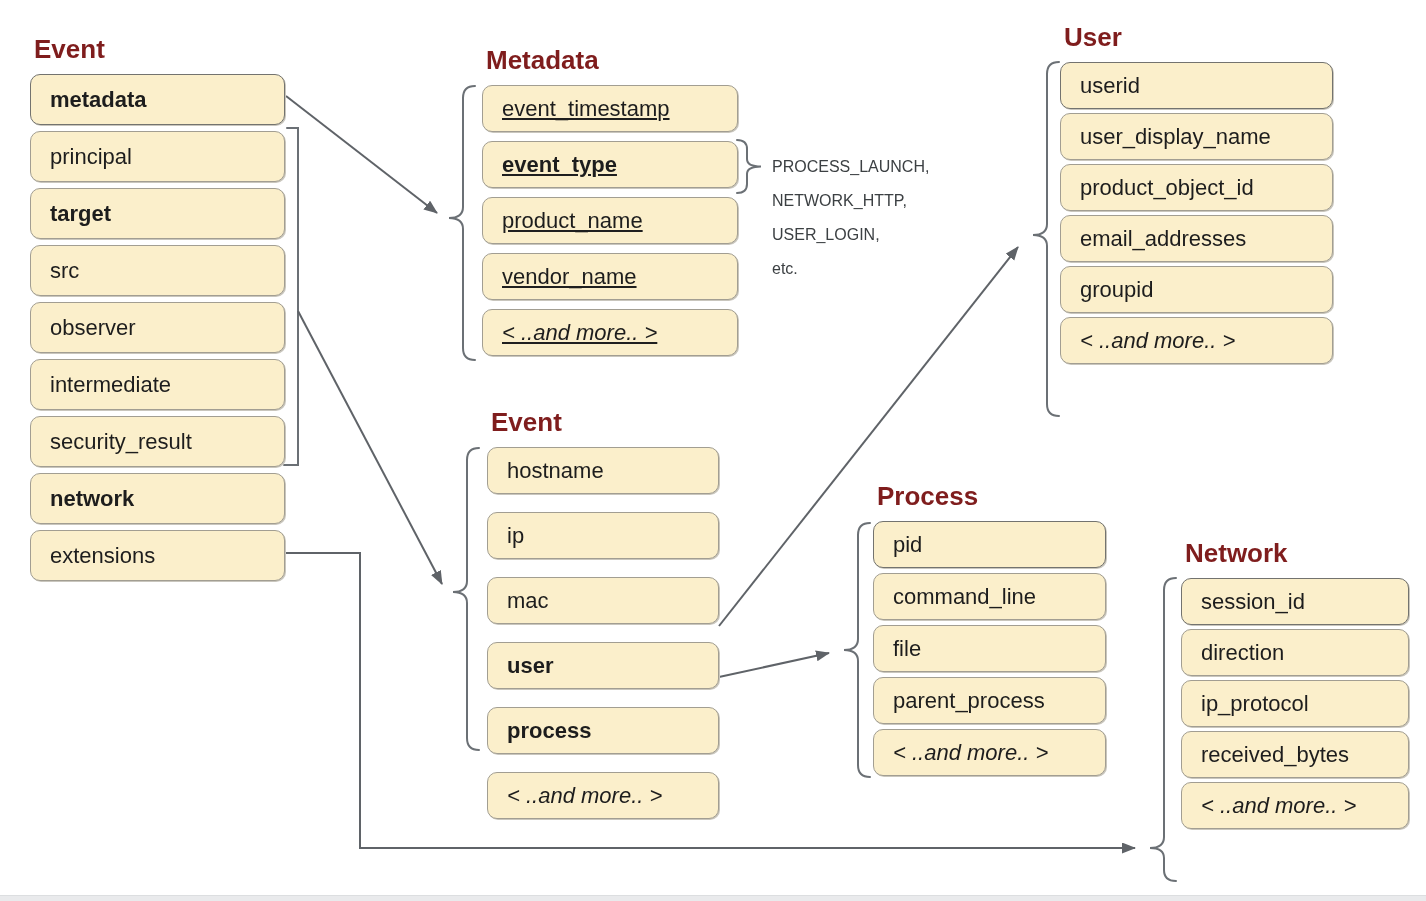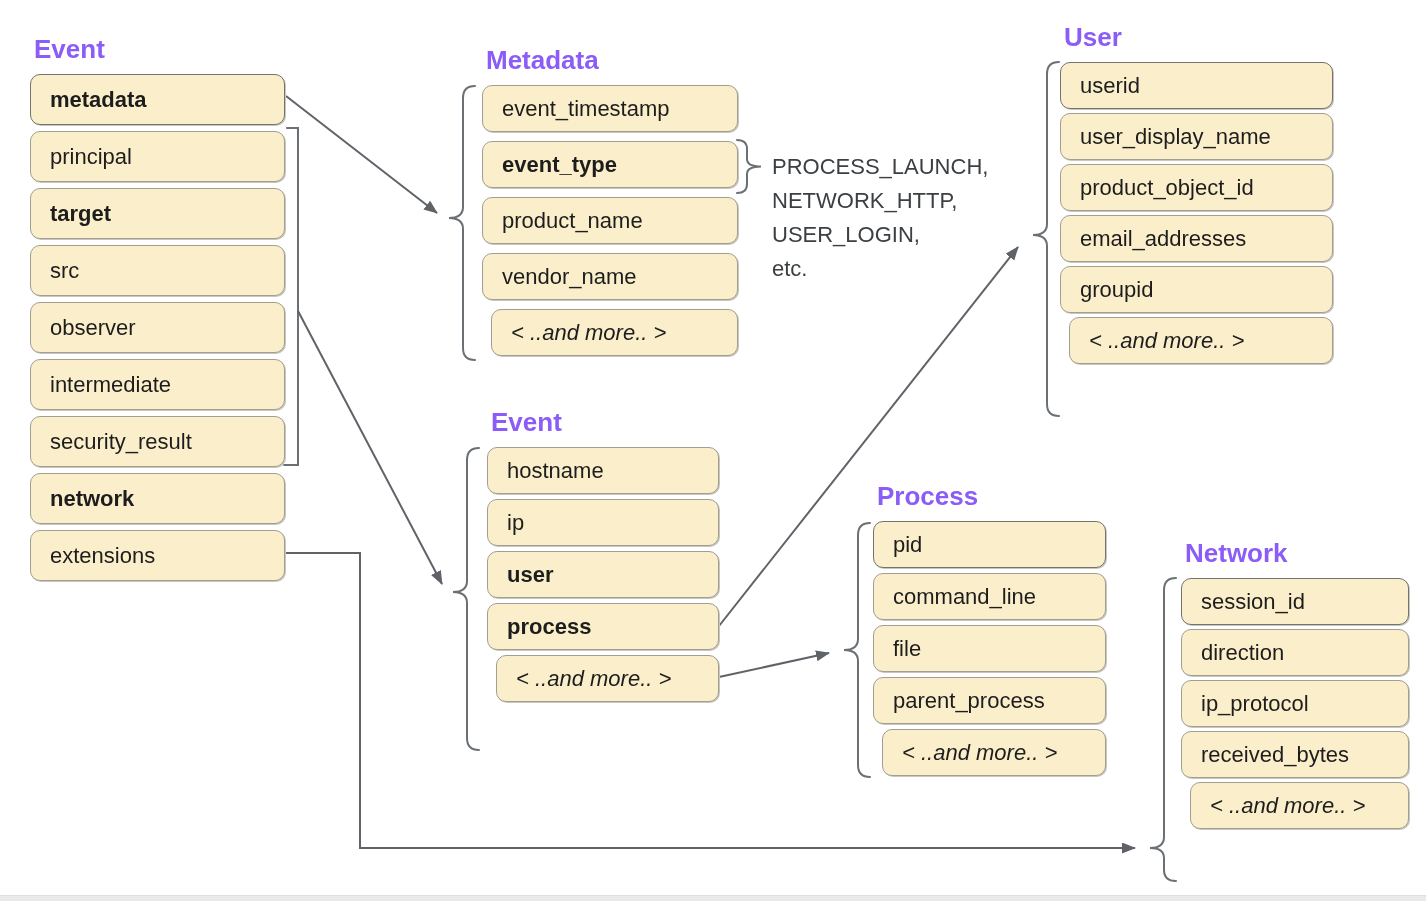--- a/index.html
+++ b/index.html
@@ -16,51 +16,51 @@
     position: absolute;
     left: 0; top: 0;
     width: 1426px; height: 901px;
   }
   .group { position: absolute; }
   .group-title {
     margin: 0 0 8px 4px;
     font-size: 26px;
     line-height: 34px;
     font-weight: 700;
-    color: #8b5cf6;
+    color: #7f1d1d;
     white-space: nowrap;
   }
   .rows { display: flex; flex-direction: column; }
   .field {
     box-sizing: border-box;
     height: 47px;
     display: flex;
     align-items: center;
     padding-left: 19px;
     background: #fbefcb;
     border: 1.6px solid #a29e92;
     border-radius: 10px;
     box-shadow: 1px 1px 0 #c9c6bd;
     font-size: 22px;
     white-space: nowrap;
     color: #1d1d1d;
   }
   .field.bold  { font-weight: 700; }
-  .field.more  { font-style: italic; margin-left: 9px; }
+  .field.more  { font-style: italic; }
   .field.dark-border { border-color: #73736f; }
   .group-event .field { height: 51px; }
   .group-event .rows    { gap: 6px; }
-  .group-metadata .rows { gap: 9px; }
-  .group-noun .rows     { gap: 5px; }
+  .group-metadata .rows { gap: 9px; text-decoration: underline; }
+  .group-noun .rows     { gap: 18px; }
   .group-user .rows     { gap: 4px; text-align: right; }
   .group-process .rows  { gap: 5px; }
   .group-network .rows  { gap: 4px; }
   .enum-note {
     position: absolute;
-    font-size: 22px;
+    font-size: 16px;
     line-height: 34px;
     color: #3c4043;
     white-space: nowrap;
   }
   .brace, .bracket {
     fill: none;
     stroke: #6b7075;
     stroke-width: 2;
     stroke-linecap: round;
   }
@@ -137,20 +137,21 @@
     <div>NETWORK_HTTP,</div>
     <div>USER_LOGIN,</div>
     <div>etc.</div>
   </div>
 
   <section class="group group-noun" style="left:487px; top:405px; width:232px;">
     <h2 class="group-title">Event</h2>
     <div class="rows">
       <div class="field">hostname</div>
       <div class="field">ip</div>
+      <div class="field">mac</div>
       <div class="field bold">user</div>
       <div class="field bold">process</div>
       <div class="field more">&lt; ..and more.. &gt;</div>
     </div>
   </section>
 
   <section class="group group-user" style="left:1060px; top:20px; width:273px;">
     <h2 class="group-title">User</h2>
     <div class="rows">
       <div class="field dark-border">userid</div>

